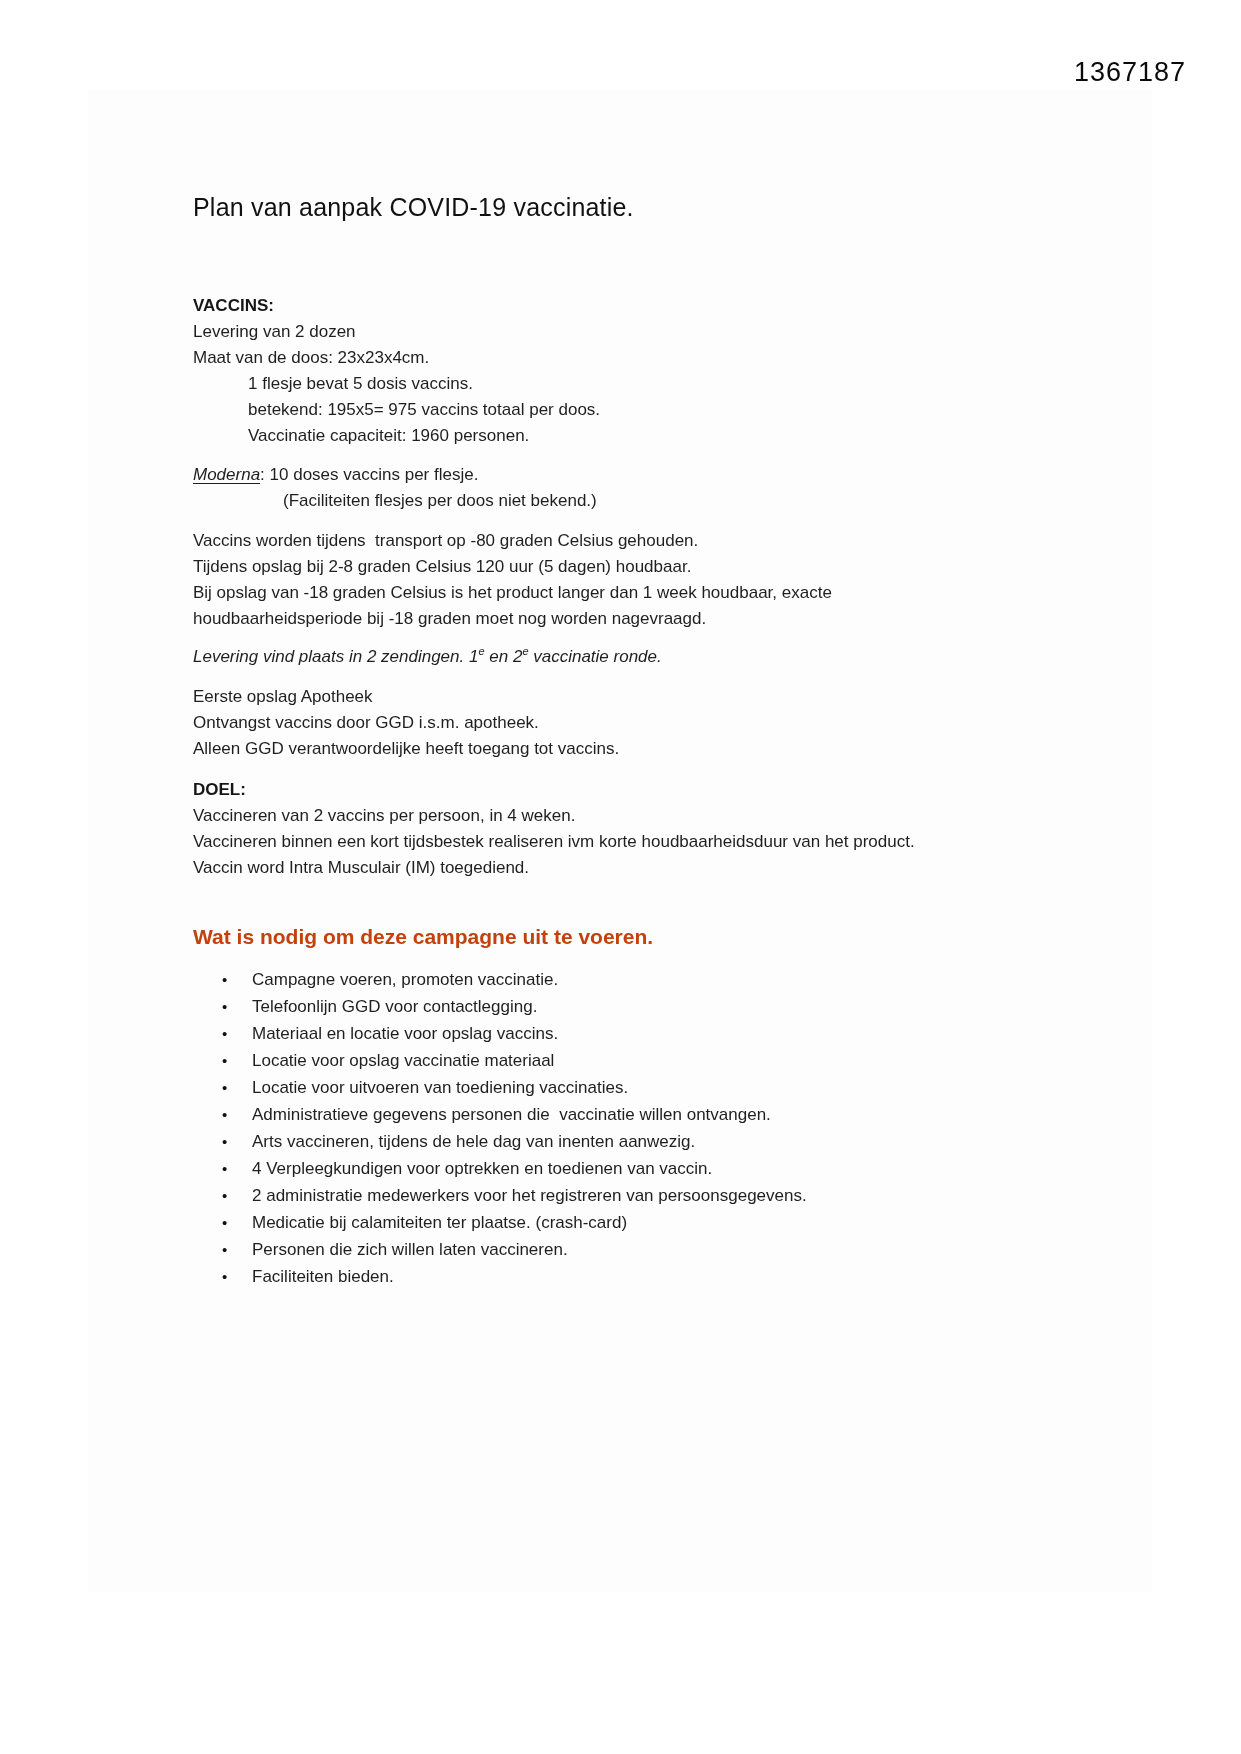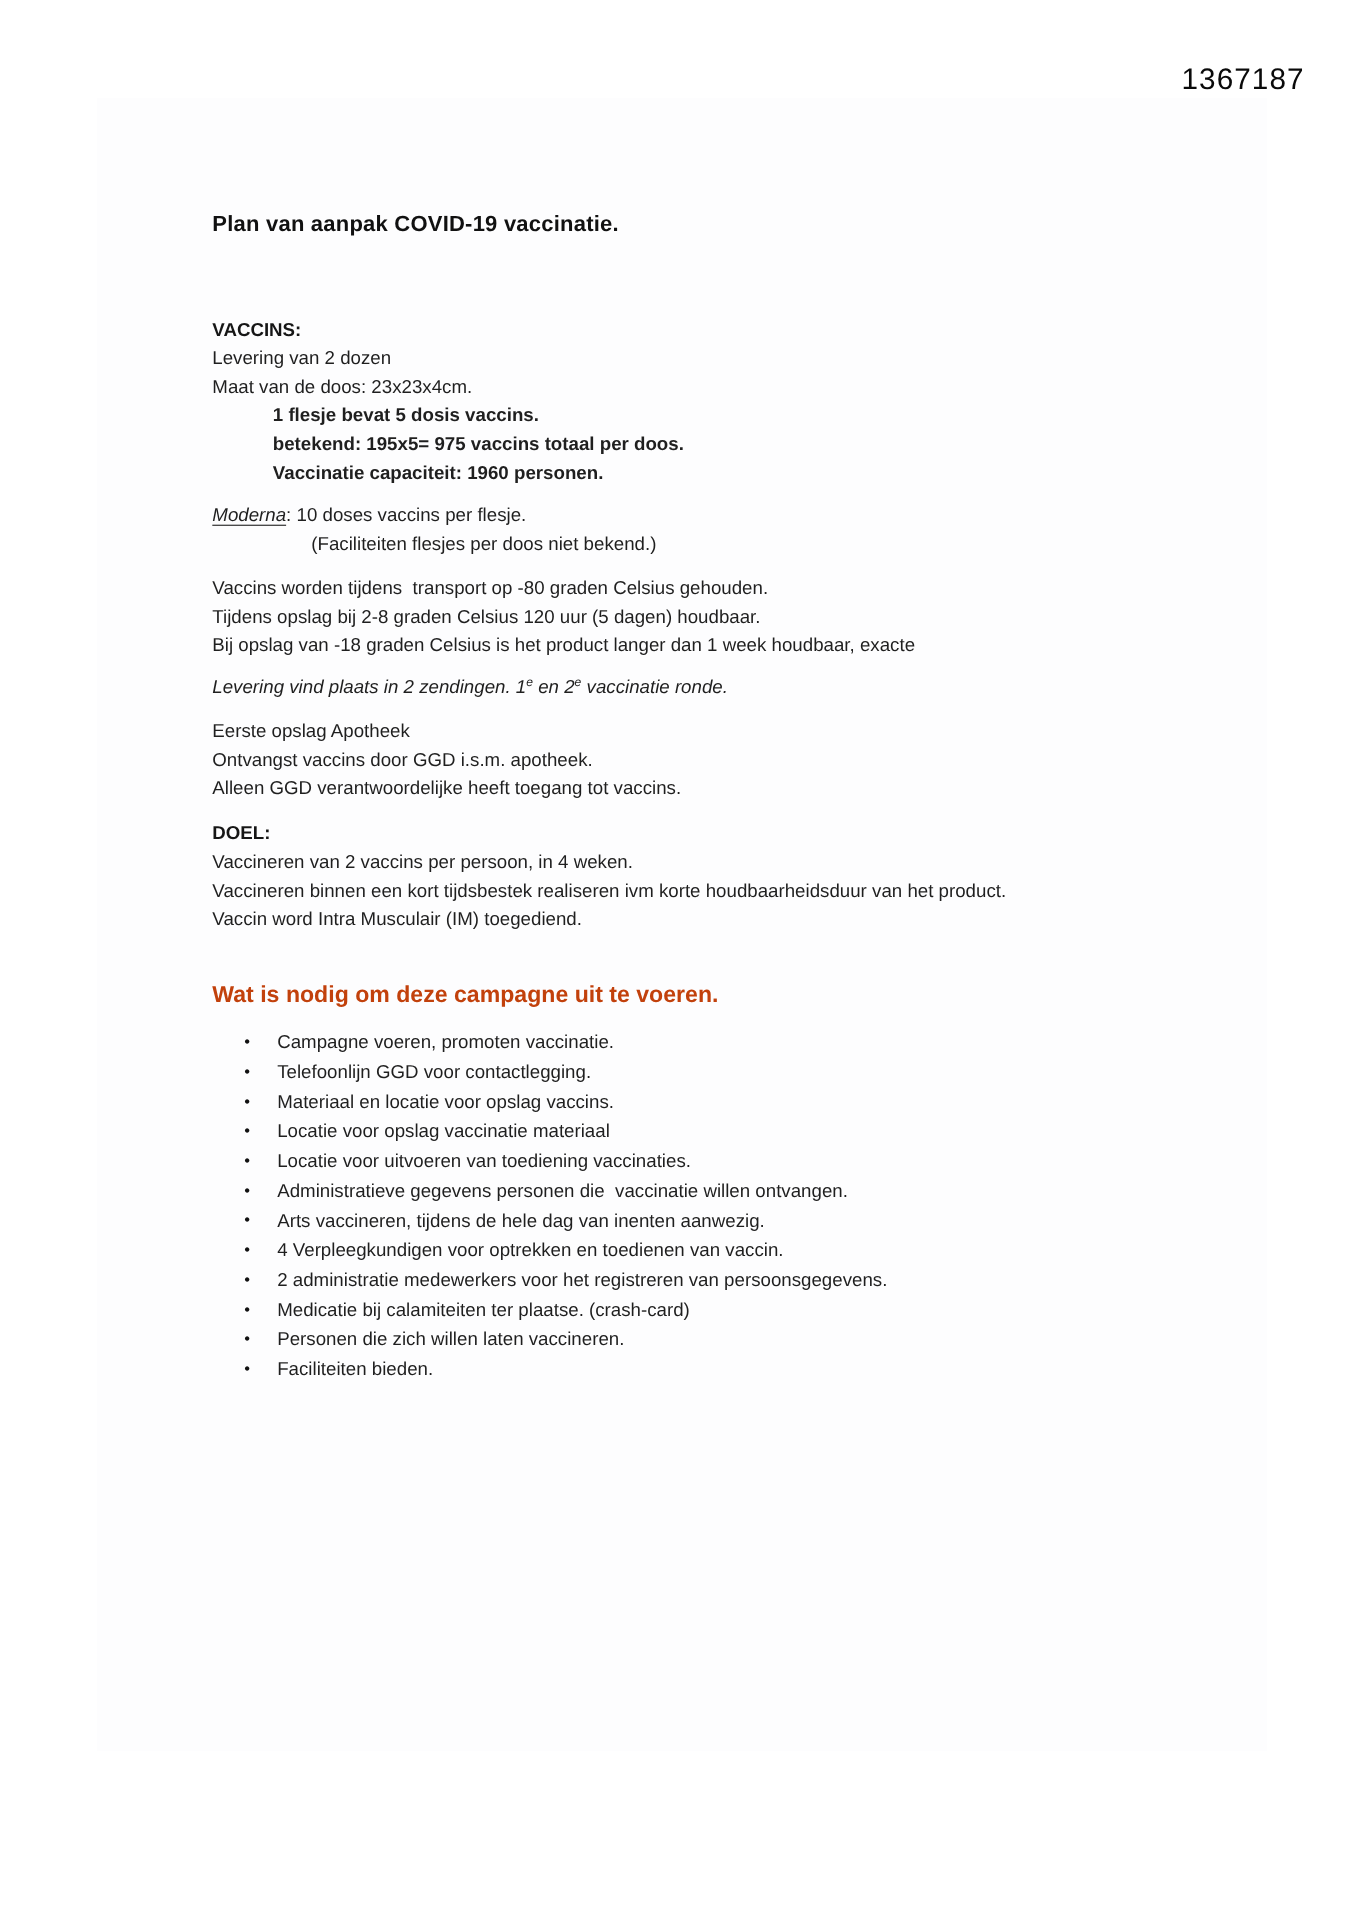--- a/index.html
+++ b/index.html
@@ -23,39 +23,39 @@
     font-size: 27px;
     color: #0a0a0a;
     letter-spacing: 1px;
   }
   .content {
     position: absolute;
     left: 193px; top: 193px;
     width: 940px;
   }
   .doc-title {
-    font-size: 20px;
-    font-weight: bold;
+    font-size: 25px;
+    font-weight: normal;
     color: #111;
     letter-spacing: 0.2px;
   }
   .para { margin-top: 0; }
   .line {
     display: block;
     font-size: 17px;
     line-height: 26px;
     white-space: pre-wrap;
   }
   .bold { font-weight: bold; color: #161616; }
   .lbl-italic {
     font-style: italic;
     text-decoration: underline;
     text-underline-offset: 3px;
   }
-  .indent-1 { padding-left: 55px; font-weight: bold; }
+  .indent-1 { padding-left: 55px; }
   .indent-2 { padding-left: 90px; }
   sup.e {
     font-size: 11px;
     vertical-align: super;
     line-height: 0;
   }
   .sec-vaccins   { margin-top: 71px; }
   .sec-moderna   { margin-top: 13px; }
   .sec-storage   { margin-top: 14px; }
   .sec-delivery  { margin-top: 12px; font-style: italic; }
@@ -107,20 +107,21 @@
 
   <div class="para sec-moderna">
     <span class="line"><span class="lbl-italic">Moderna</span><span>: 10 doses vaccins per flesje.</span></span>
     <span class="line indent-2">(Faciliteiten flesjes per doos niet bekend.)</span>
   </div>
 
   <div class="para sec-storage">
     <span class="line">Vaccins worden tijdens  transport op -80 graden Celsius gehouden.</span>
     <span class="line">Tijdens opslag bij 2-8 graden Celsius 120 uur (5 dagen) houdbaar.</span>
     <span class="line">Bij opslag van -18 graden Celsius is het product langer dan 1 week houdbaar, exacte</span>
+    <span class="line">houdbaarheidsperiode bij -18 graden moet nog worden nagevraagd.</span>
   </div>
 
   <div class="para sec-delivery">
     <span class="line"><span>Levering vind plaats in 2 zendingen. 1</span><sup class="e">e</sup><span> en 2</span><sup class="e">e</sup><span> vaccinatie ronde.</span></span>
   </div>
 
   <div class="para sec-opslag">
     <span class="line">Eerste opslag Apotheek</span>
     <span class="line">Ontvangst vaccins door GGD i.s.m. apotheek.</span>
     <span class="line">Alleen GGD verantwoordelijke heeft toegang tot vaccins.</span>

